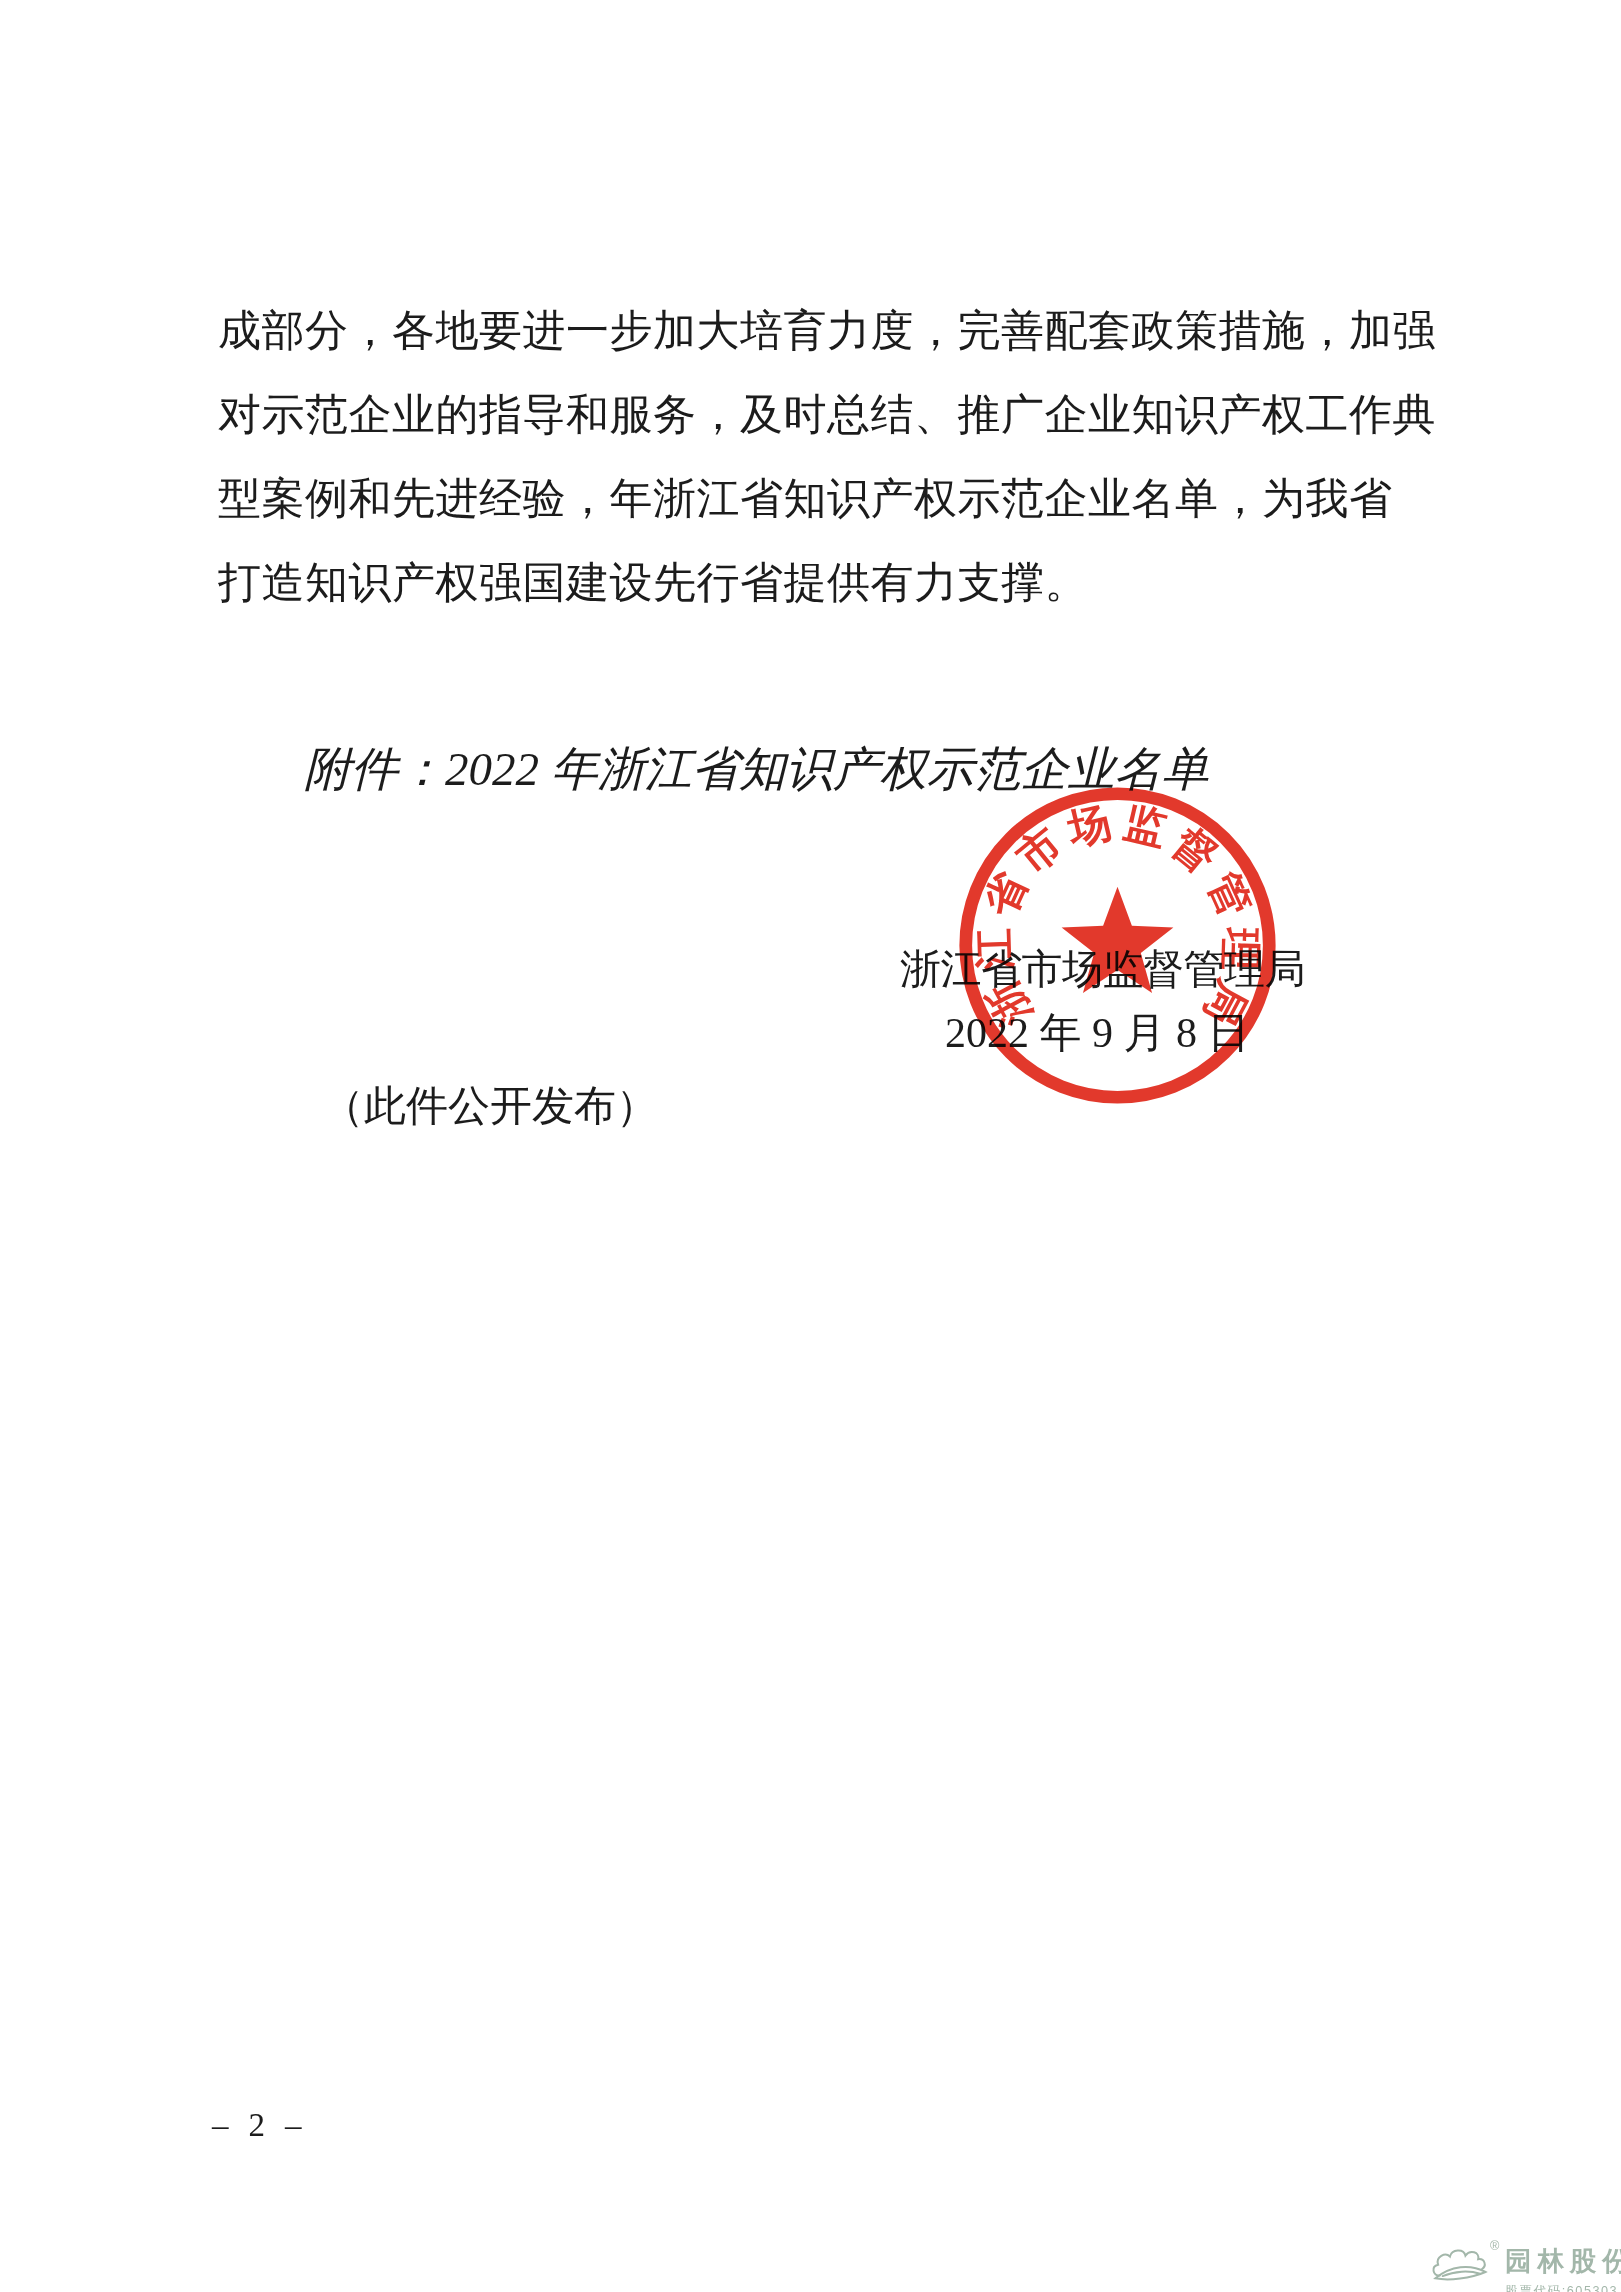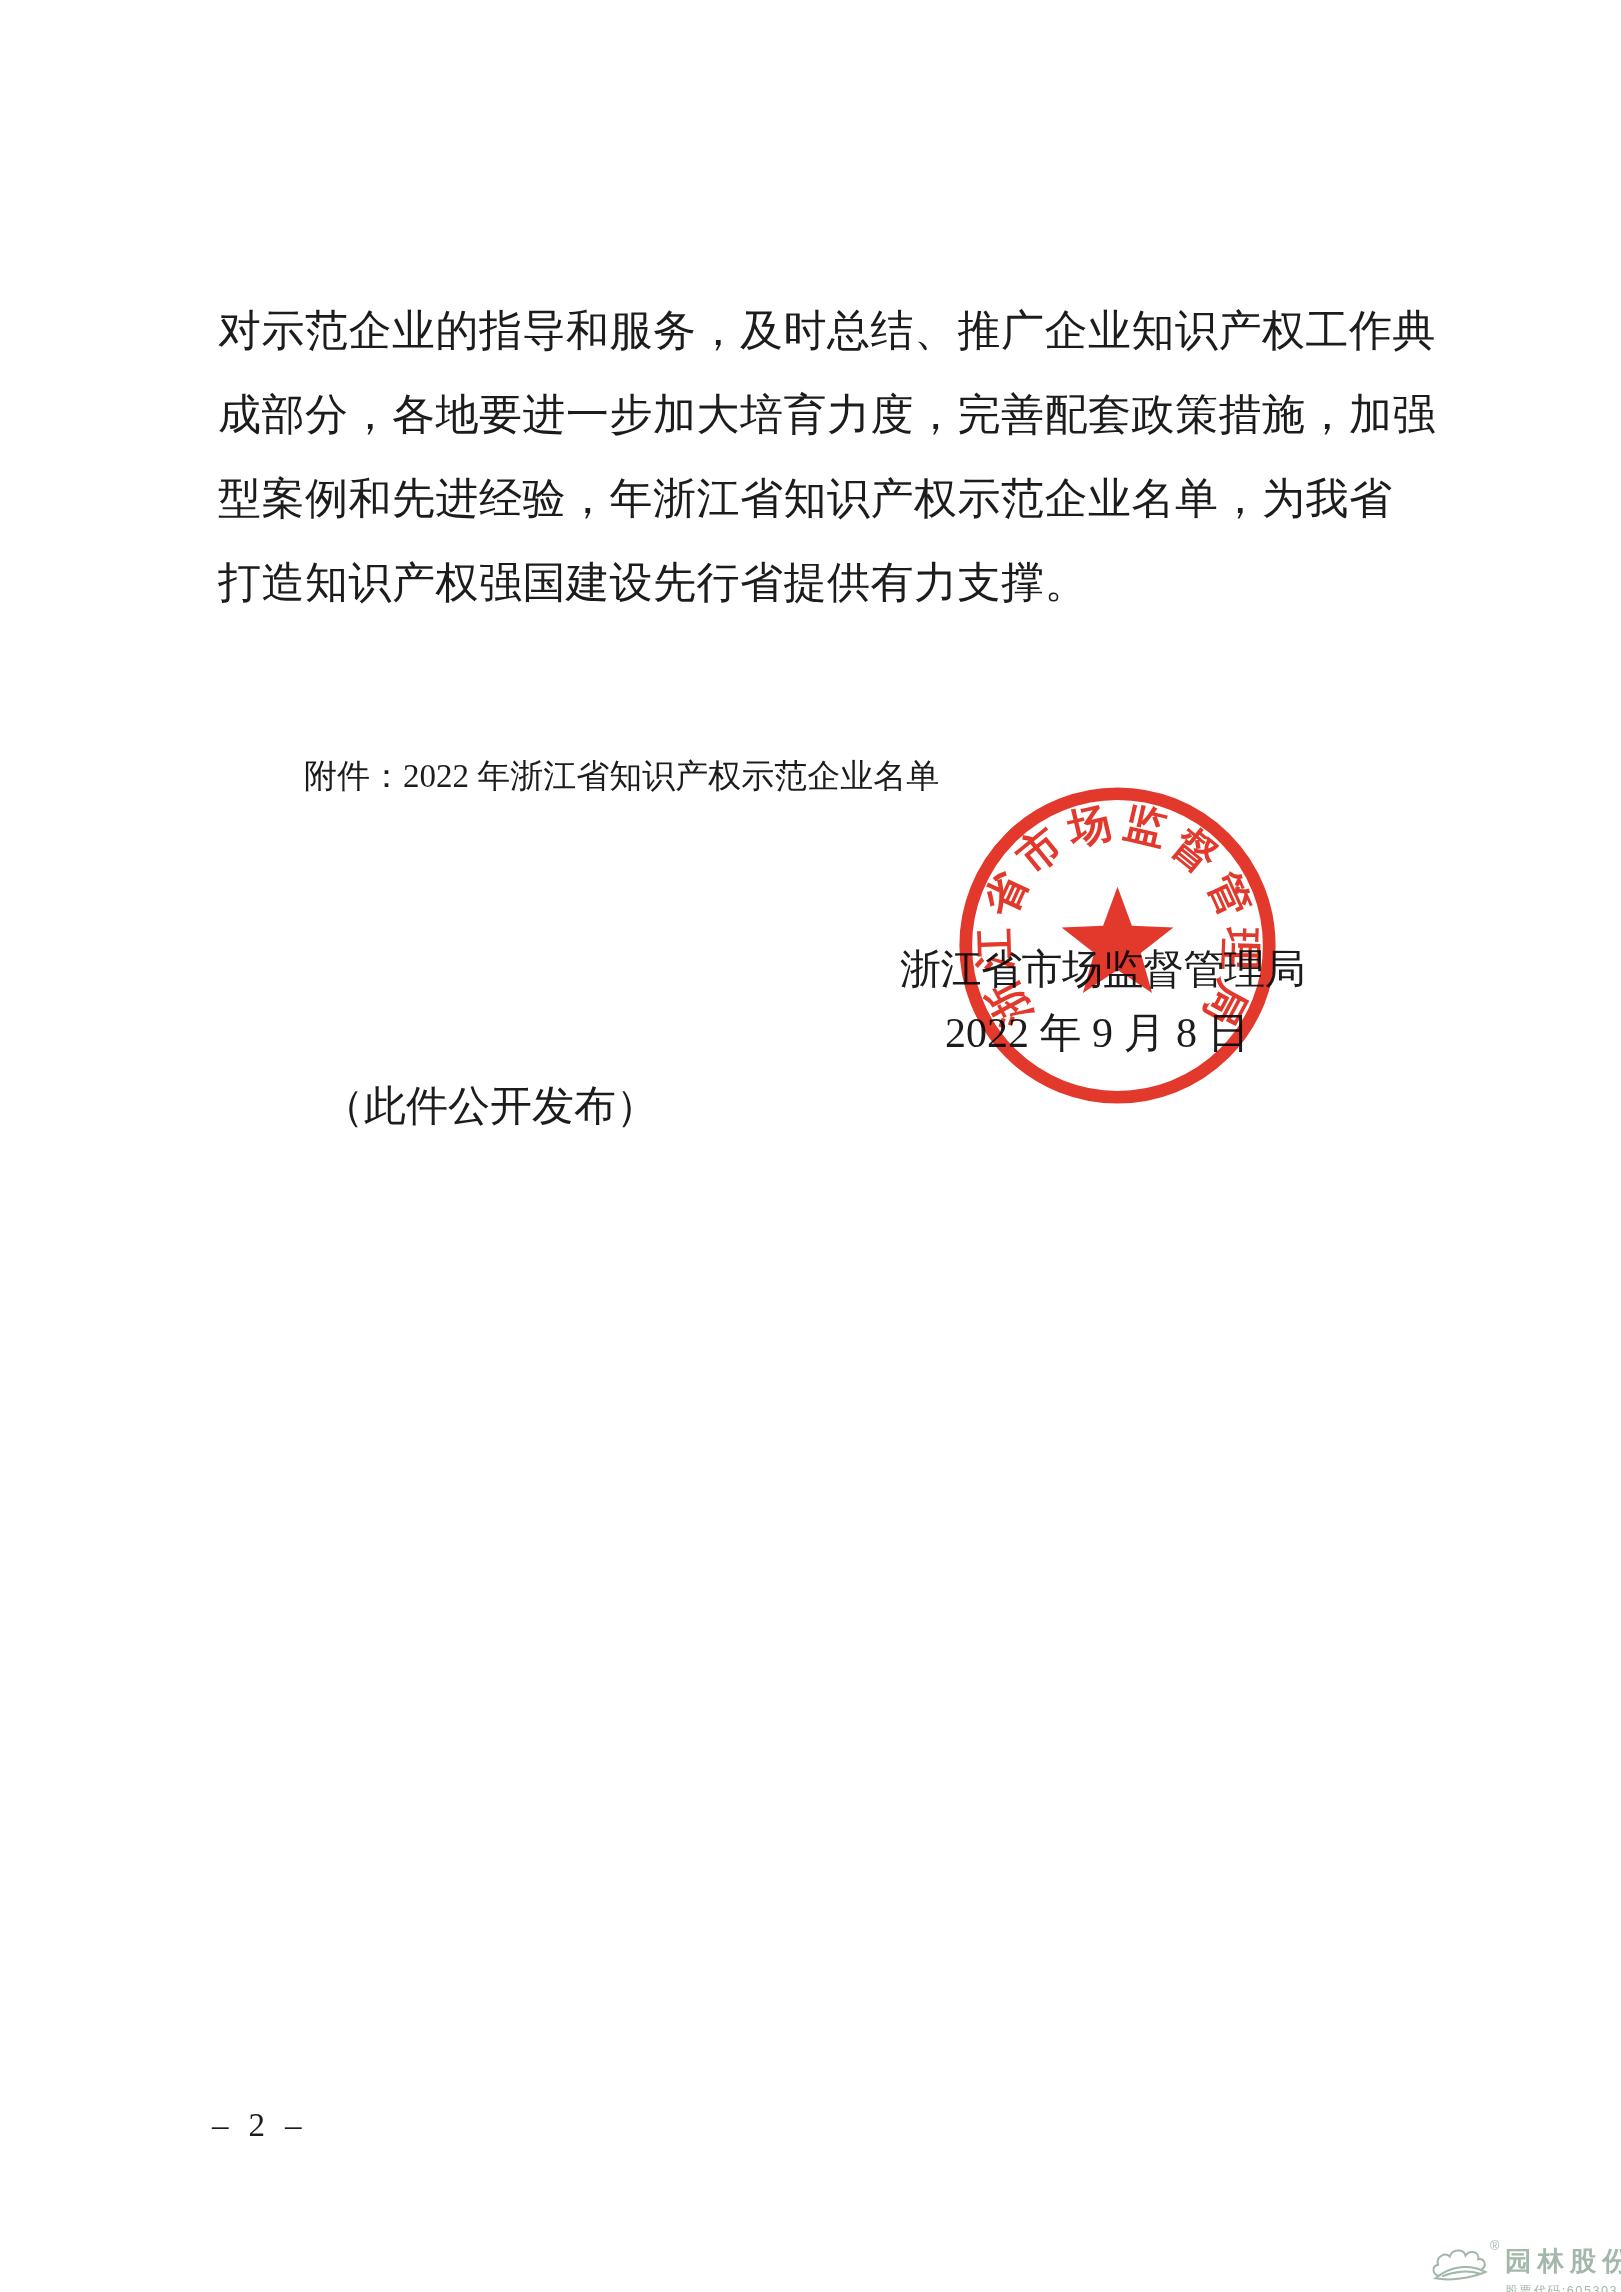--- a/index.html
+++ b/index.html
@@ -23,23 +23,24 @@
     width: 1235px;
     font-size: 43px;
     line-height: 84px;
     letter-spacing: 0.5px;
     white-space: nowrap;
   }
 
   .attachment {
     position: absolute;
     left: 304px;
-    top: 754px;
-    font-size: 33px;
+    top: 738px;
+    font-size: 47px;
     white-space: nowrap;
+    font-style: italic;
   }
 
   .issuer {
     position: absolute;
     left: 900px;
     top: 942px;
     font-size: 41px;
     letter-spacing: -0.5px;
     white-space: nowrap;
   }
@@ -124,22 +125,22 @@
     font-family: "Liberation Sans", "DejaVu Sans", sans-serif;
     white-space: nowrap;
   }
 </style>
 </head>
 <body>
 
 <div class="page">
 
   <div class="paragraph">
+    <div class="para-line">成部分，各地要进一步加大培育力度，完善配套政策措施，加强</div>
     <div class="para-line">对示范企业的指导和服务，及时总结、推广企业知识产权工作典</div>
-    <div class="para-line">成部分，各地要进一步加大培育力度，完善配套政策措施，加强</div>
     <div class="para-line">型案例和先进经验，年浙江省知识产权示范企业名单，为我省</div>
     <div class="para-line">打造知识产权强国建设先行省提供有力支撑。</div>
   </div>
 
   <div class="attachment">附件：2022 年浙江省知识产权示范企业名单</div>
 
   <div class="issuer">浙江省市场监督管理局</div>
 
   <div class="issue-date">2022 年 9 月 8 日</div>
 

